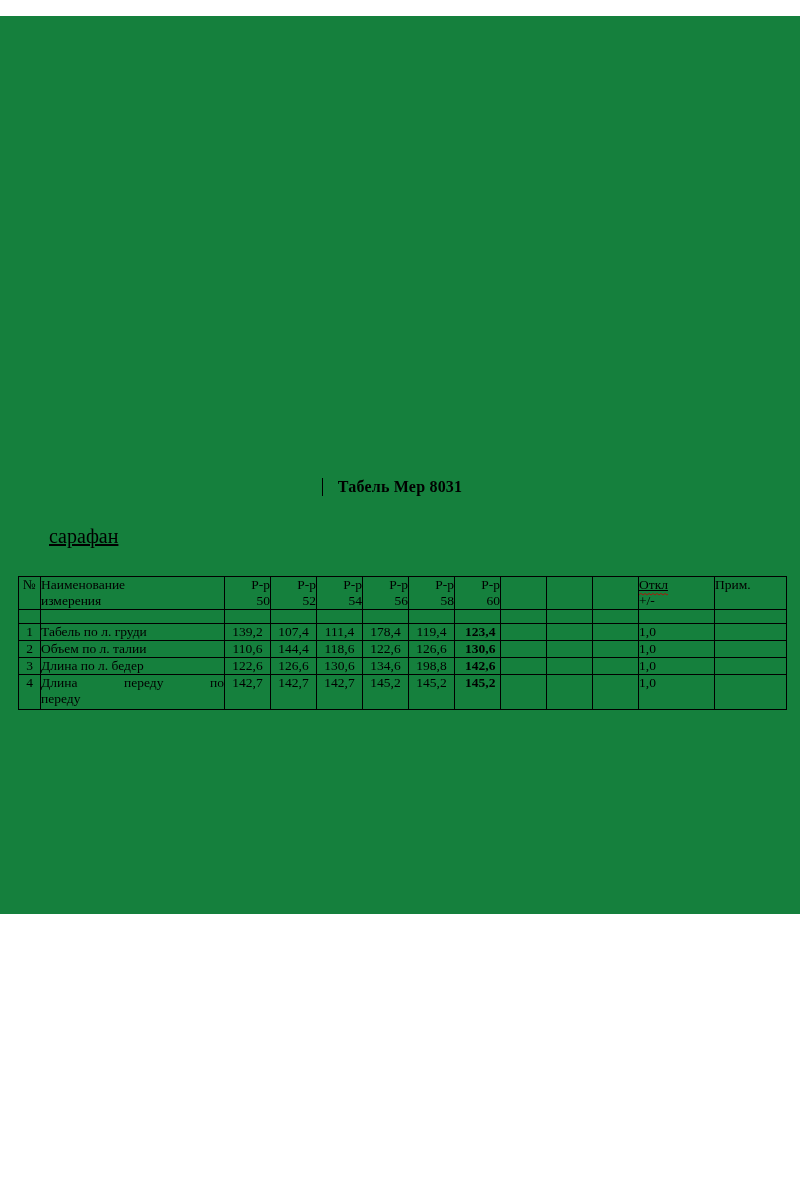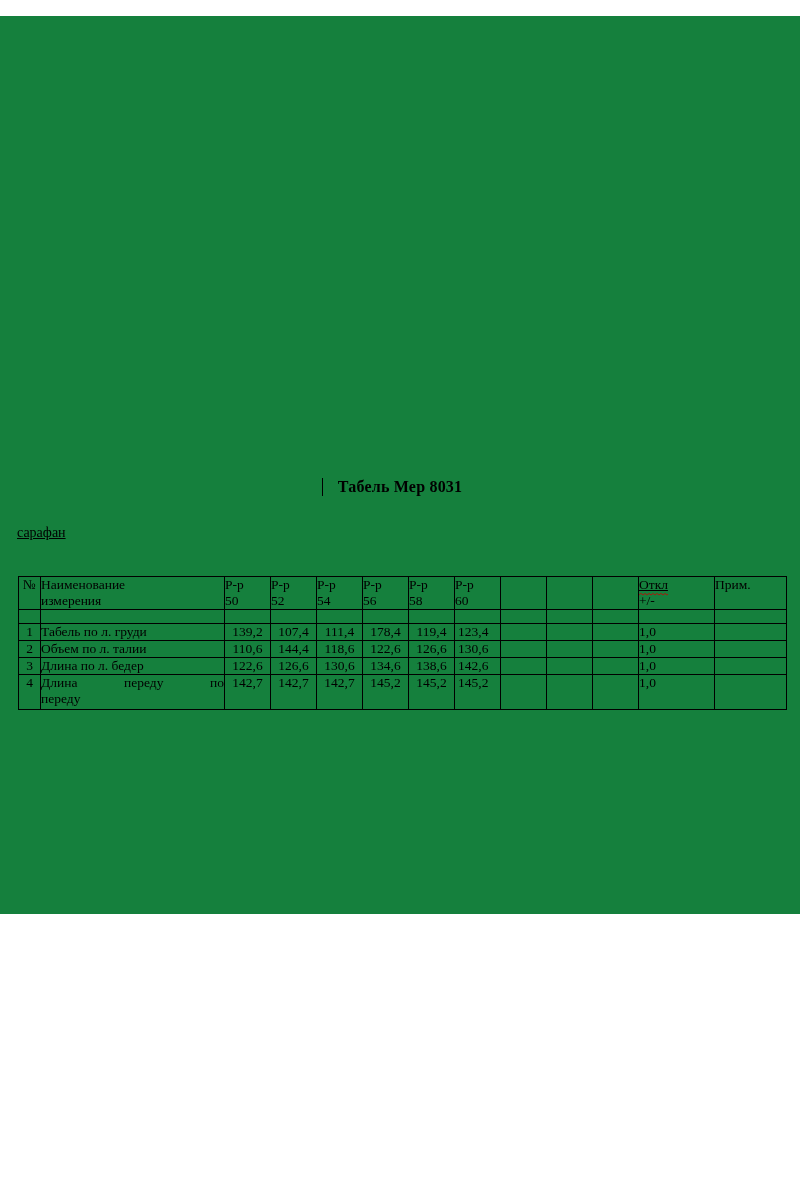--- a/index.html
+++ b/index.html
@@ -37,23 +37,23 @@
   .title-caret {
     position: absolute;
     left: 322px;
     top: 462px;
     width: 1px;
     height: 18px;
     background: #000000;
   }
   .subtitle {
     position: absolute;
-    left: 17px;
+    left: 49px;
     top: 509px;
-    font-size: 14px;
+    font-size: 20px;
     text-decoration: underline;
   }
   table.meas {
     position: absolute;
     left: 18px;
     top: 560px;
     border-collapse: collapse;
     table-layout: fixed;
     width: 764px;
   }
@@ -74,21 +74,21 @@
   .hdr-num {
     text-align: center;
     font-size: 13.5px;
     padding-top: 3px;
   }
   .hdr-name {
     font-size: 14px;
     padding: 3px 4px 3px 5px;
   }
   .hdr-size {
-    text-align: left;
+    text-align: right;
     font-size: 13.5px;
     padding: 3px 2px 2px 2px;
     line-height: 1.15;
   }
   .hdr-otkl {
     font-size: 13.5px;
     padding: 3px 4px 2px 6px;
     line-height: 1.15;
   }
   .hdr-otkl .u {
@@ -130,21 +130,22 @@
     display: block;
   }
   .row-val {
     text-align: center;
     font-size: 11px;
     padding: 3px 2px 2px 2px;
     vertical-align: middle;
   }
   .row-val.left {
     text-align: left;
-    padding-left: 3px;
+    padding-left: 10px;
+    font-weight: bold;
   }
   .row-otkl {
     font-size: 13.5px;
     padding: 2px 4px 2px 6px;
     vertical-align: bottom;
   }
   .row-otkl.top {
     vertical-align: top;
   }
   .tall td { height: 34px; }
@@ -268,21 +269,21 @@
         <td class="row-val"></td>
       </tr>
 
       <tr>
         <td class="row-num">3</td>
         <td class="row-name">Длина по л. бедер</td>
         <td class="row-val">122,6</td>
         <td class="row-val">126,6</td>
         <td class="row-val">130,6</td>
         <td class="row-val">134,6</td>
-        <td class="row-val">138,6</td>
+        <td class="row-val">198,8</td>
         <td class="row-val left">142,6</td>
         <td class="row-val"></td>
         <td class="row-val"></td>
         <td class="row-val"></td>
         <td class="row-otkl">1,0</td>
         <td class="row-val"></td>
       </tr>
 
       <tr class="tall">
         <td class="row-num">4</td>

